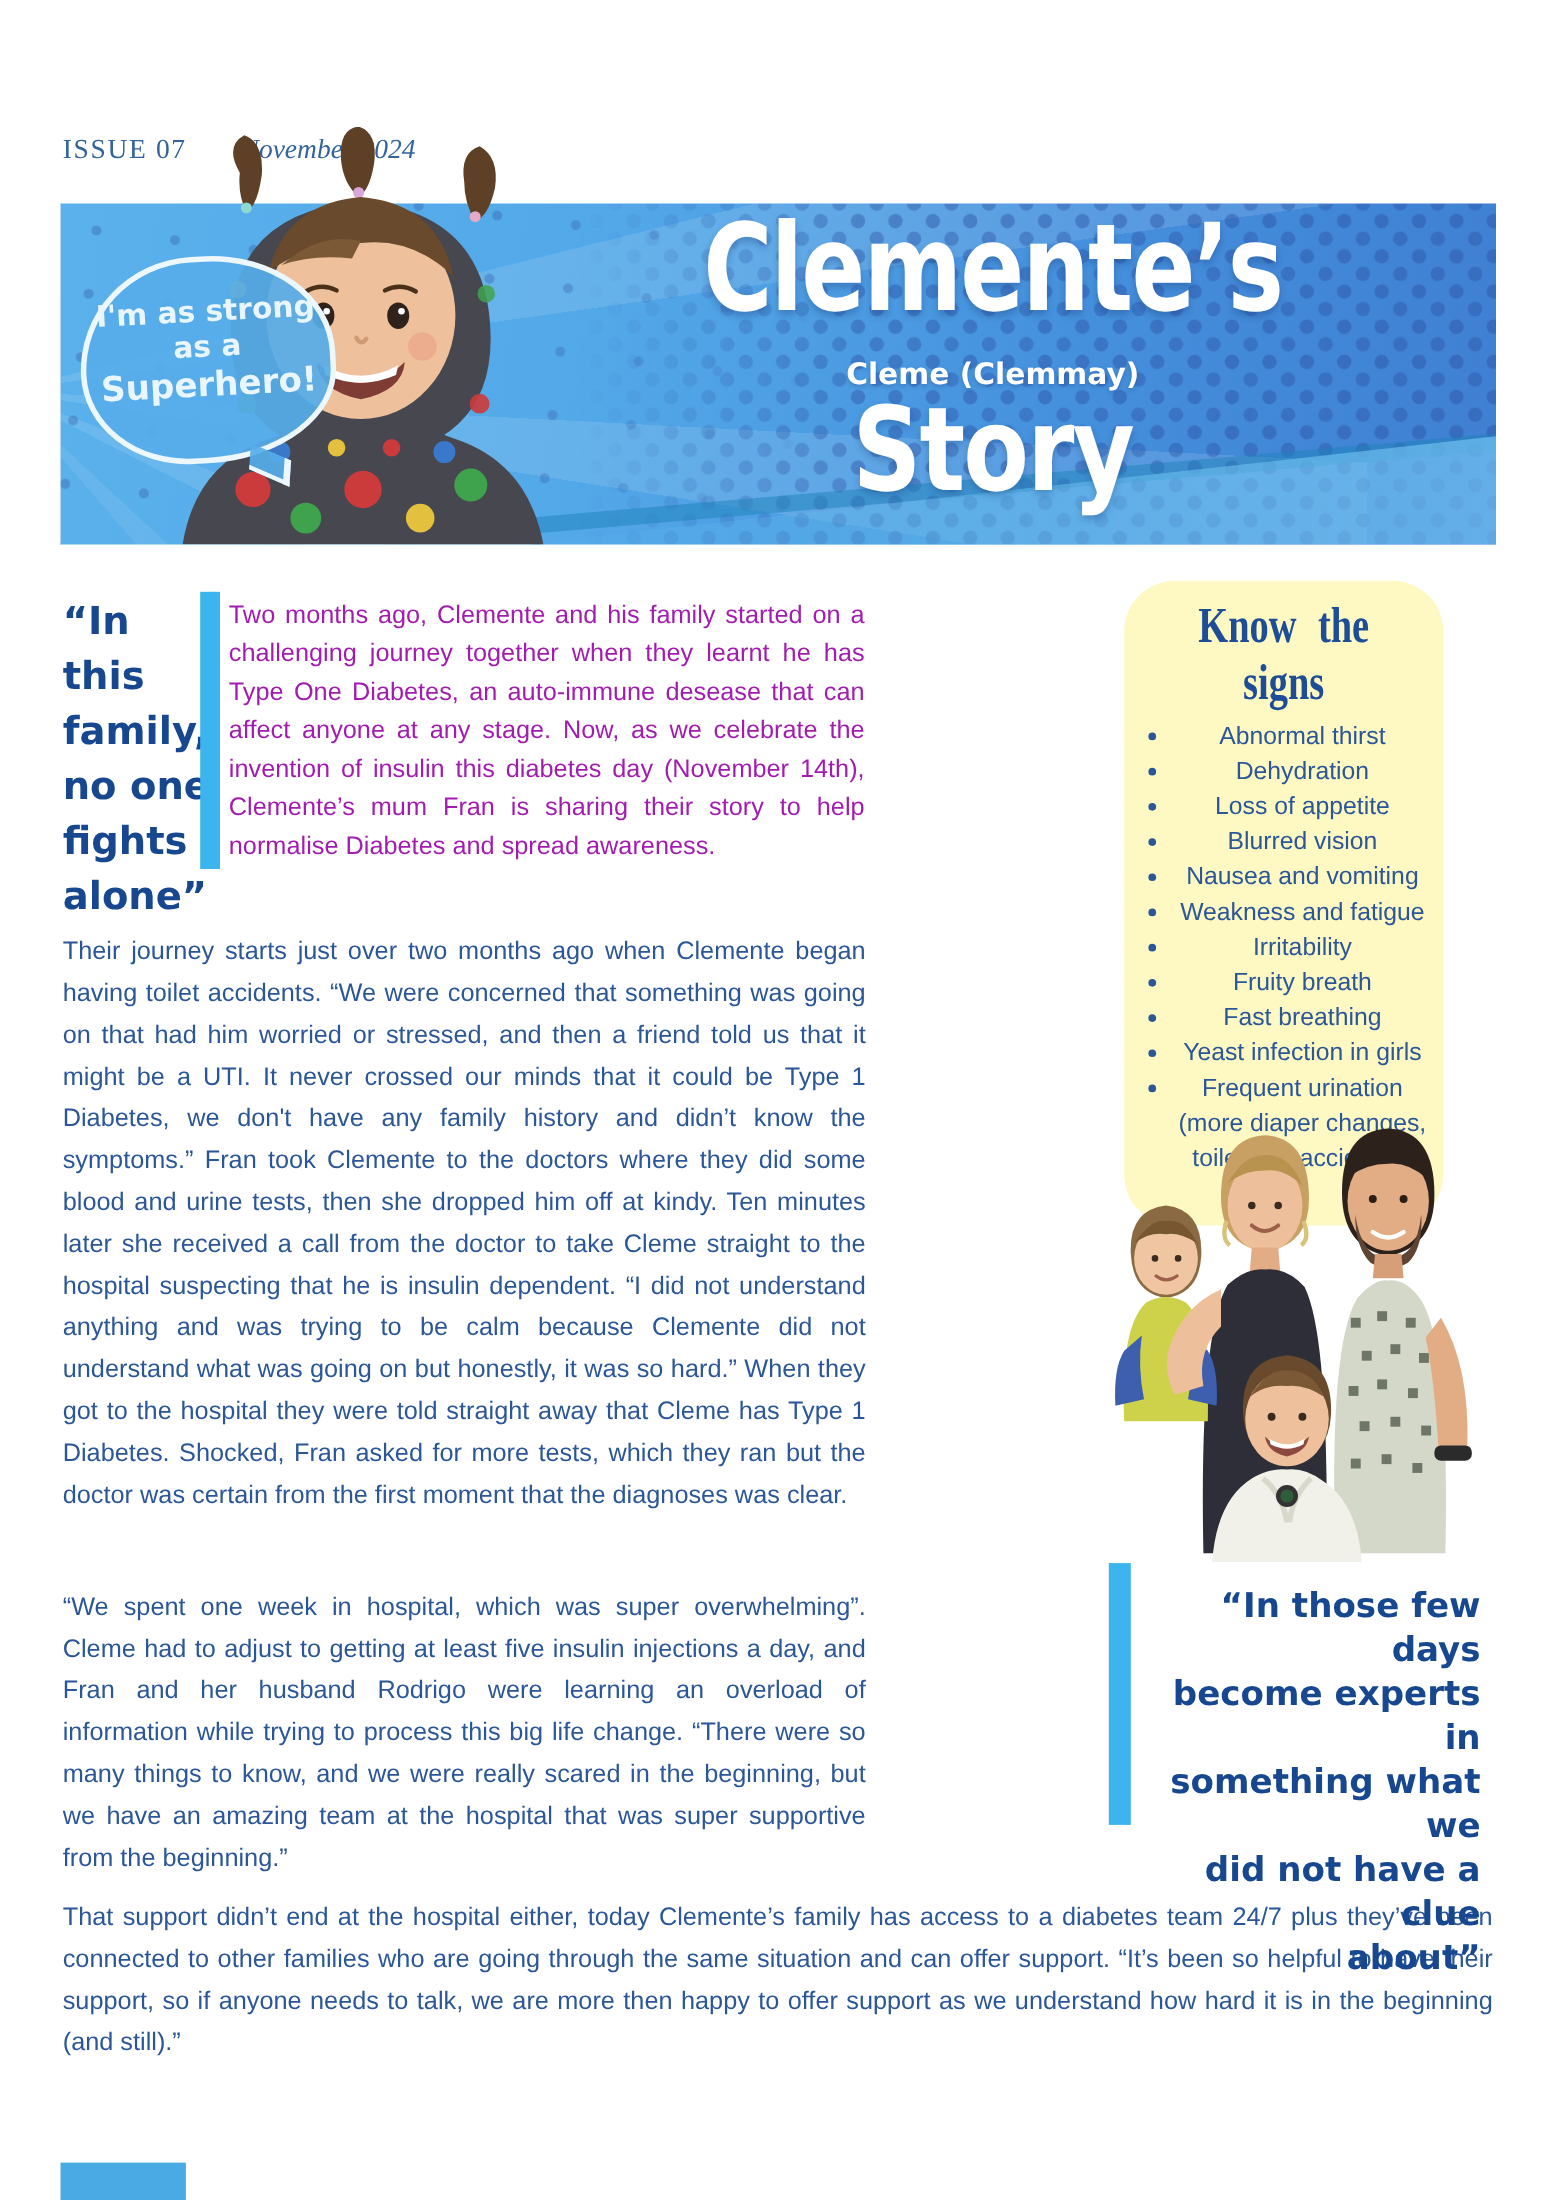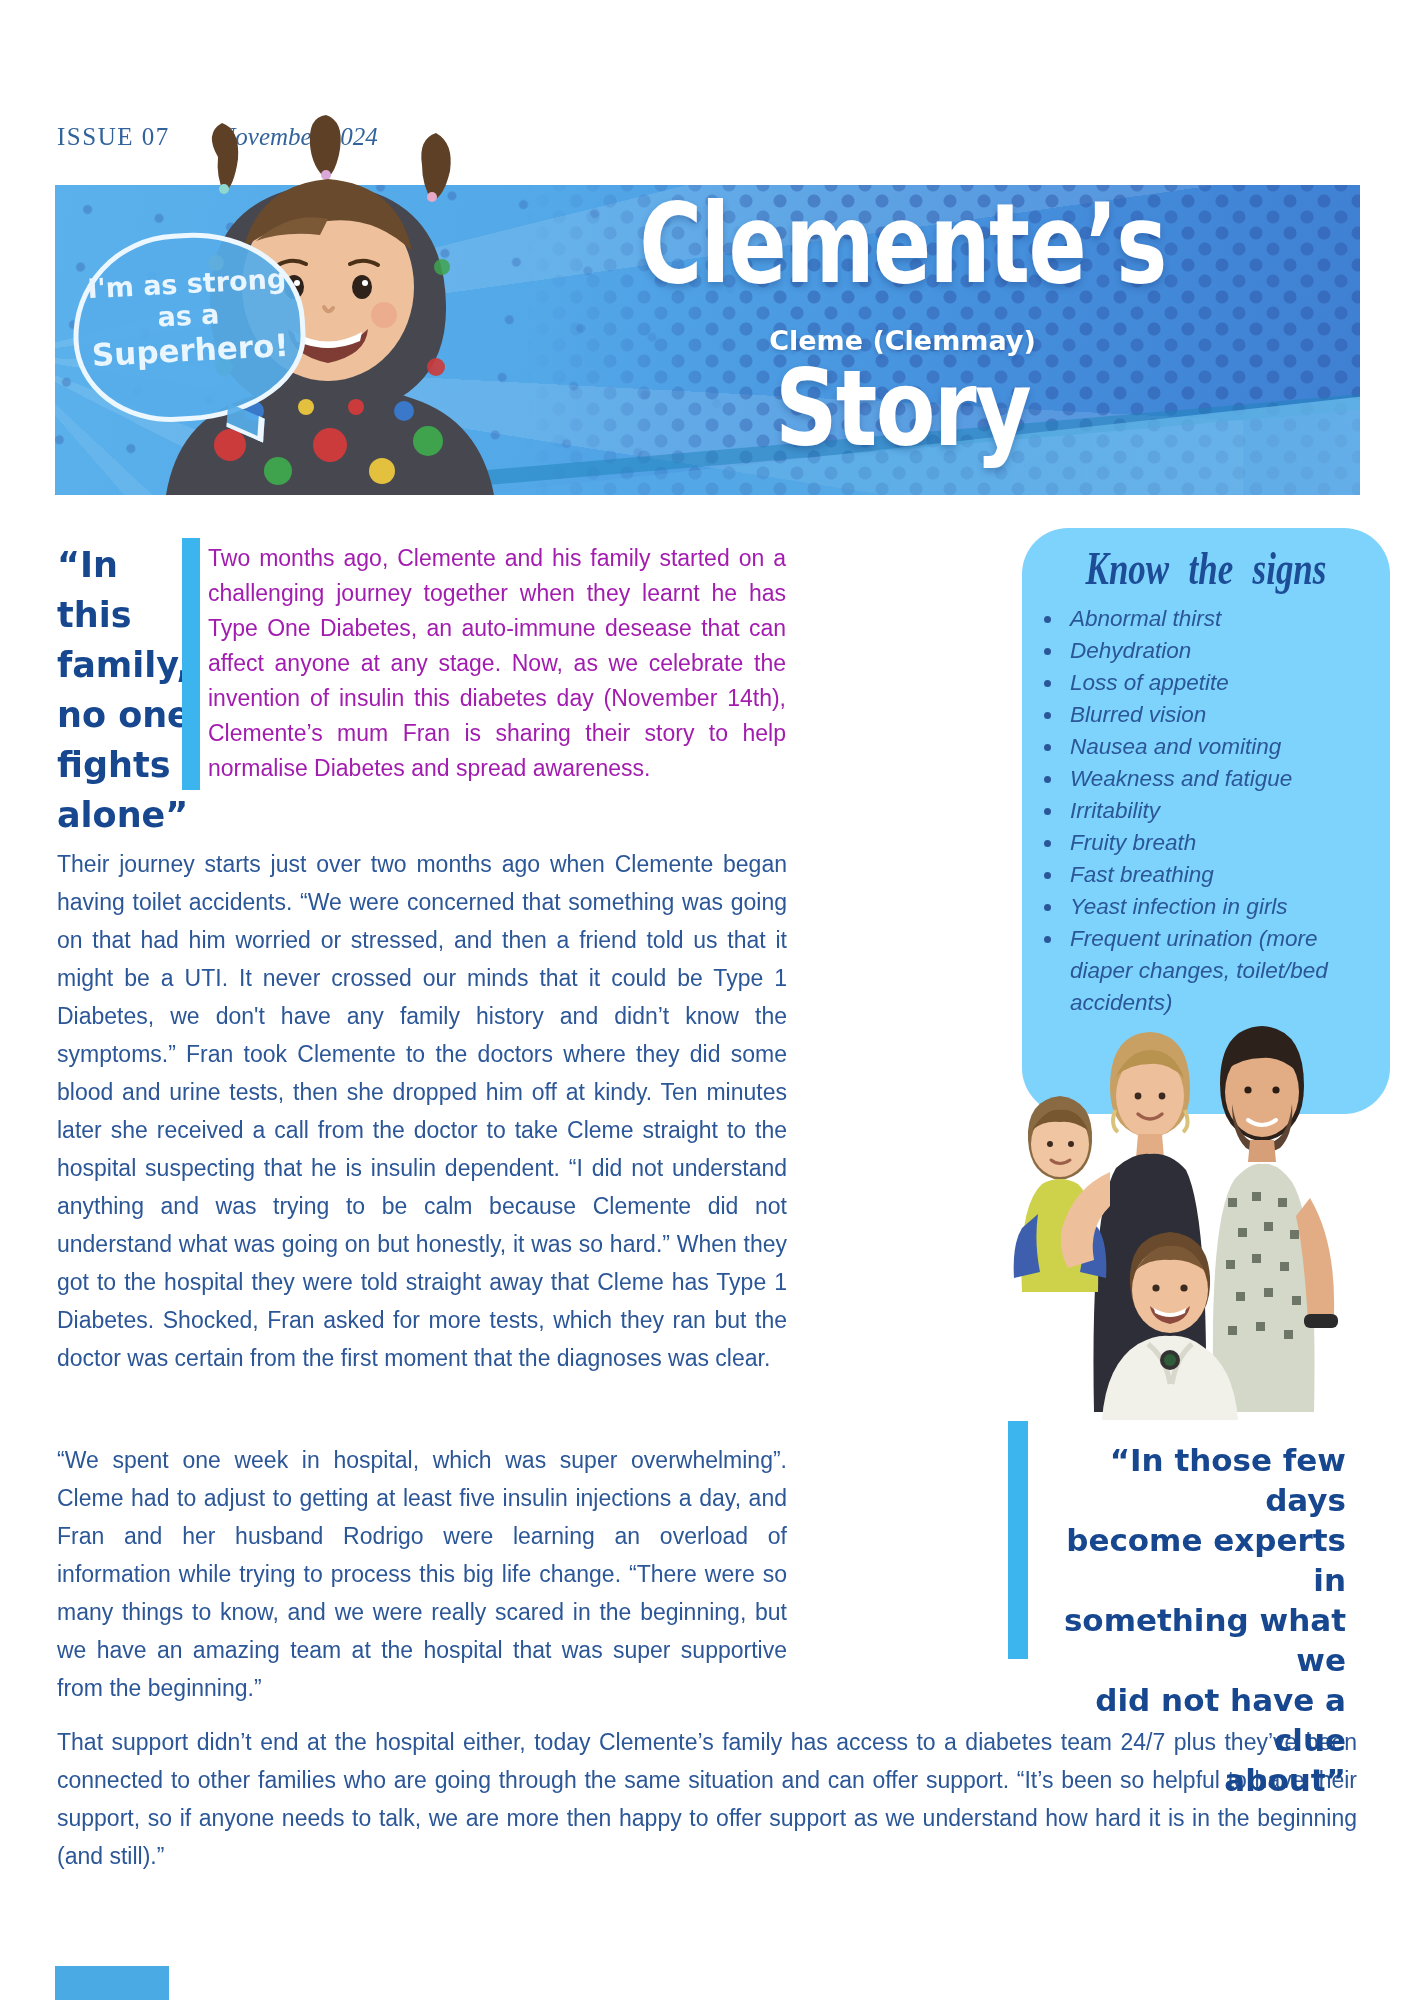--- a/index.html
+++ b/index.html
@@ -73,24 +73,24 @@
   .accent-bar{position:absolute;background:#3cb4ed;}
   .bar-intro{left:182px;top:538px;width:18px;height:252px;}
   .intro{position:absolute;left:208px;top:541px;width:578px;color:#a21caf;
     font-size:23px;line-height:35px;text-align:justify;}
   .para{position:absolute;color:#2b5697;font-size:23px;line-height:38px;text-align:justify;}
   .para1{left:57px;top:822px;width:730px;}
   .para2{left:57px;top:1418px;width:730px;}
   .para3{left:57px;top:1700px;width:1300px;}
 
   
-  .sidebar{position:absolute;left:1022px;top:528px;width:368px;height:586px;background:#7dd3fc;border-radius:46px;font-style:italic;}
+  .sidebar{position:absolute;left:1022px;top:528px;width:290px;height:586px;background:#fef9c3;border-radius:46px;}
   .sidebar-title{margin:16px 0 0;text-align:center;color:#1d4d96;font-size:46px;font-weight:700;
     font-family:"Liberation Serif","DejaVu Serif",serif;transform:scaleX(.76);word-spacing:14px;line-height:1.1;}
-  .sidebar ul{margin:8px 0 0;padding:0 14px 0 42px;color:#2b5697;font-size:22.5px;line-height:32px;}
+  .sidebar ul{margin:8px 0 0;padding:0 14px 0 42px;color:#2b5697;font-size:22.5px;line-height:32px;text-align:center;}
   .sidebar li{padding-left:6px;}
 
   
   .family{position:absolute;left:998px;top:992px;width:358px;height:428px;}
 
   
   .bar-quote{left:1008px;top:1421px;width:20px;height:238px;}
   .quote-right{position:absolute;left:1036px;top:1420px;width:310px;text-align:right;color:#16478f;
     font-size:31px;font-weight:800;line-height:40px;font-family:"DejaVu Sans",sans-serif;margin-top:20px;}
 

